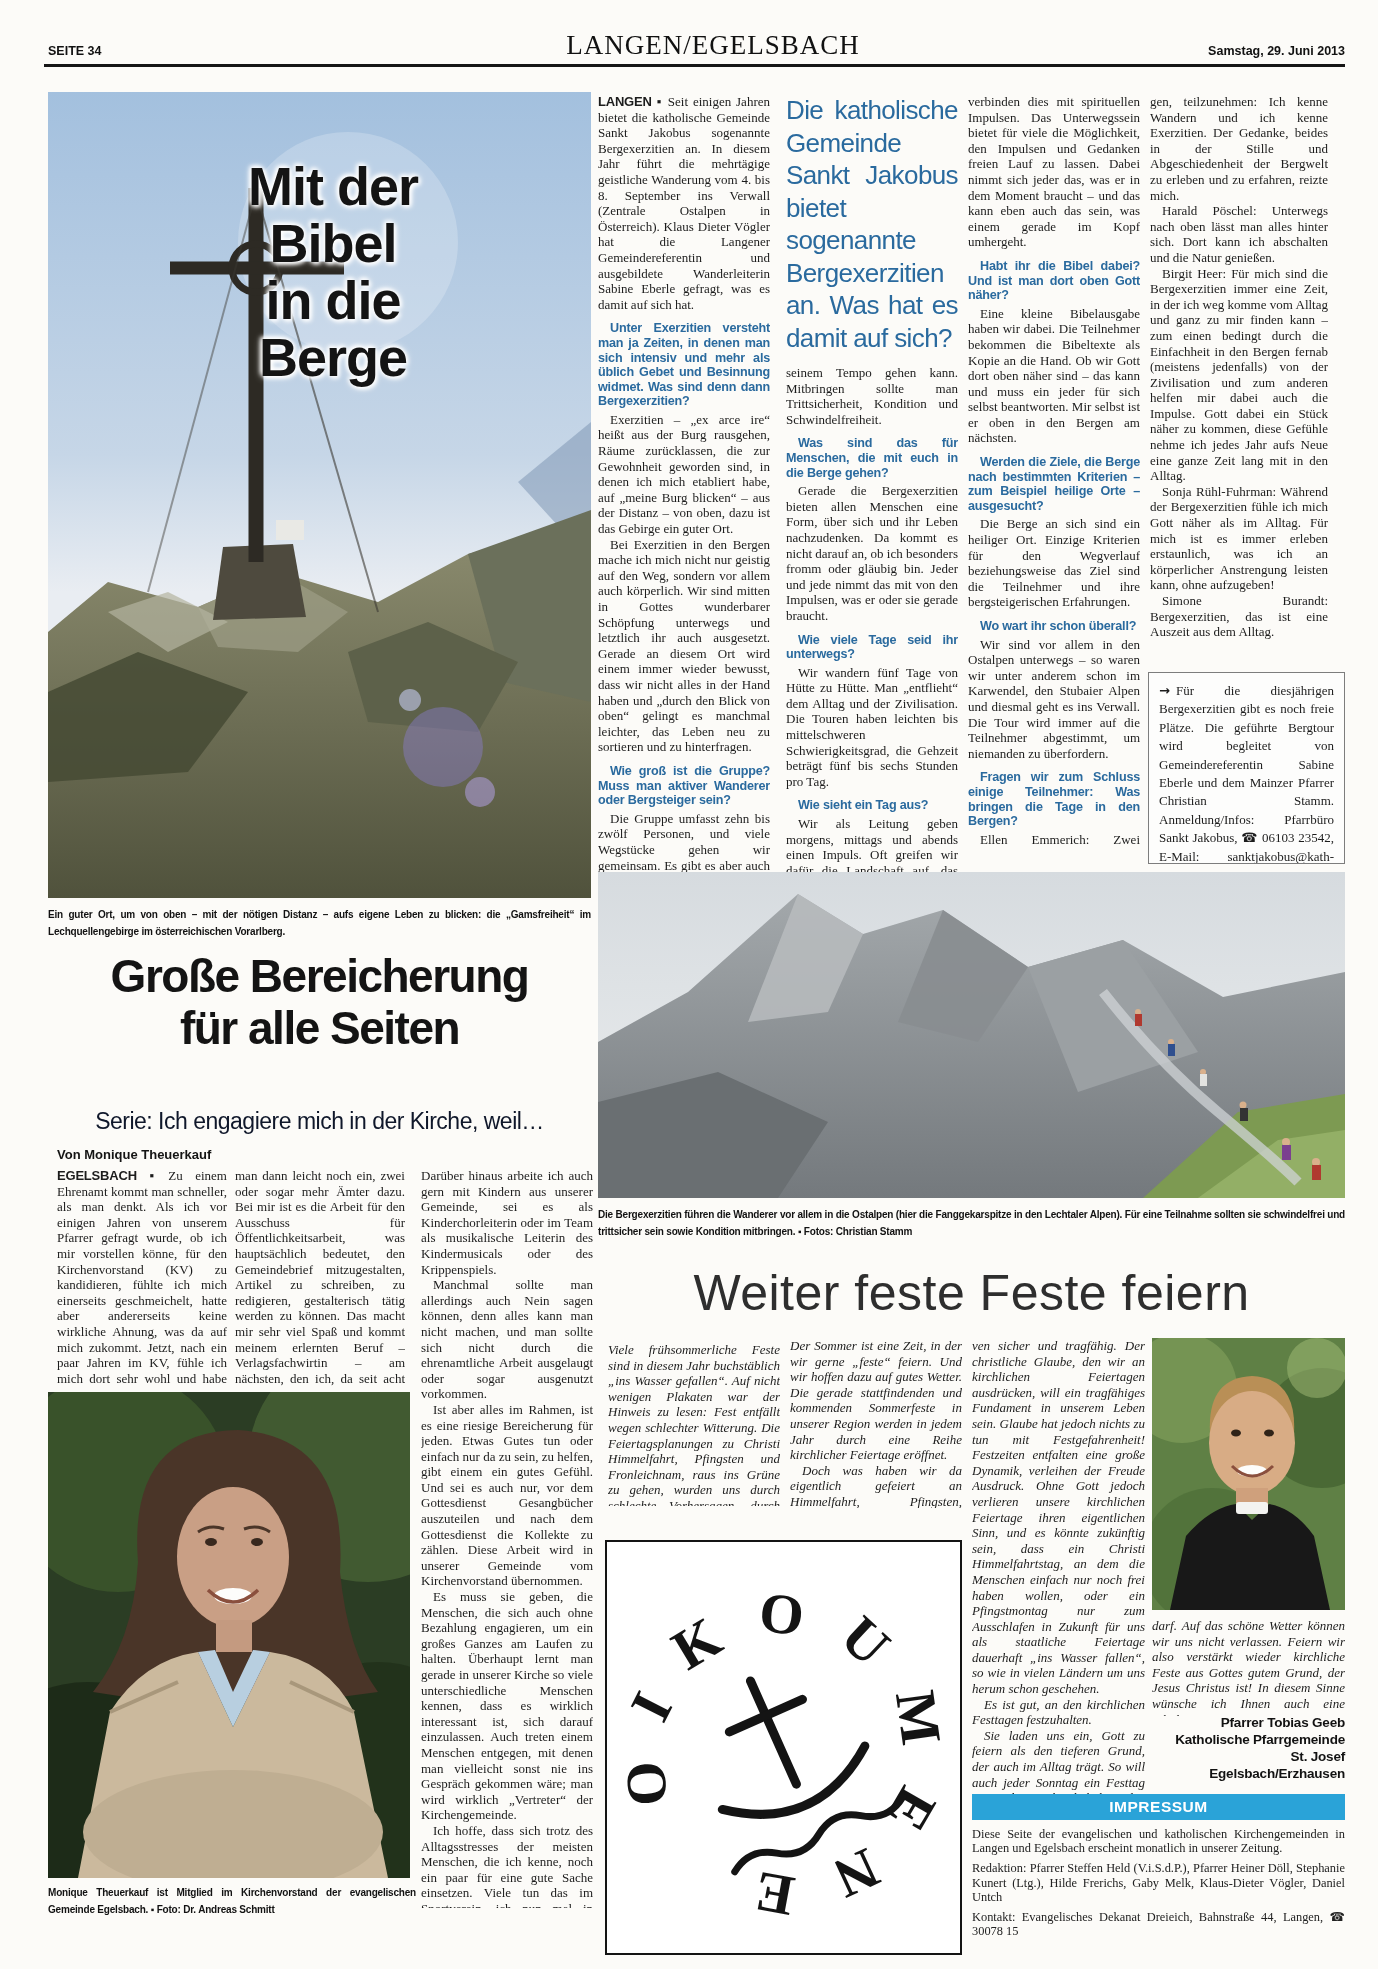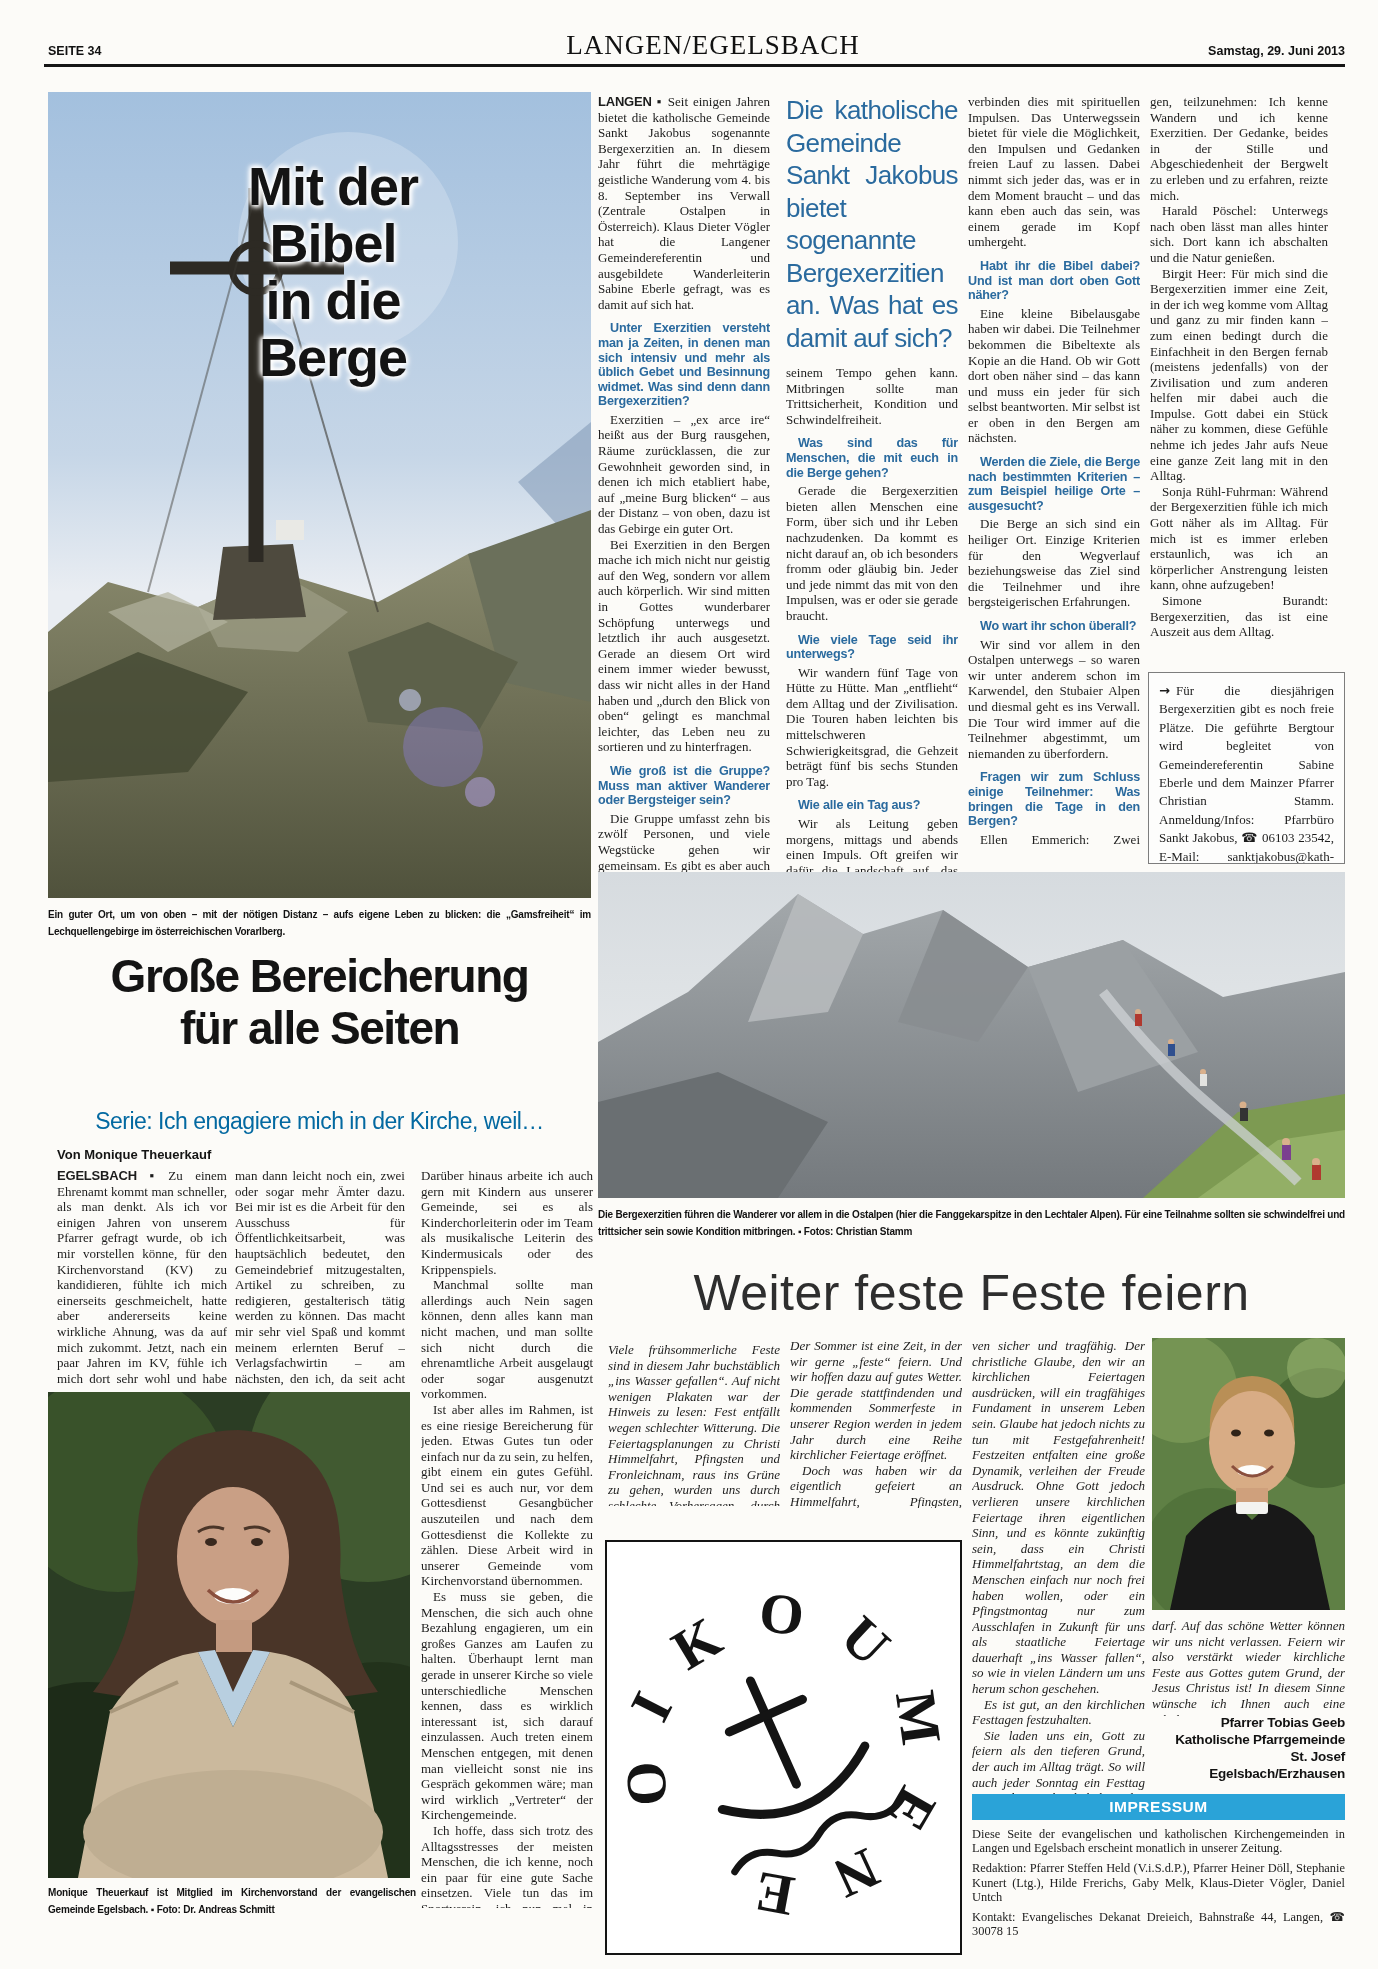--- a/index.html
+++ b/index.html
@@ -31,21 +31,21 @@
   .voice{margin-top:2px;}
 
   .pull-quote{font-family:"Liberation Sans",sans-serif;font-size:26px;line-height:32.5px;
               color:var(--qa-blue);letter-spacing:-0.6px;margin-bottom:11px;}
 
   .caption{font-family:"Liberation Sans",sans-serif;font-weight:bold;font-size:10px;
            line-height:17px;color:#121212;text-align:justify;letter-spacing:-0.2px;}
 
   .big-headline{font-family:"Liberation Sans",sans-serif;font-weight:bold;font-size:46px;
                 line-height:52px;color:#141414;letter-spacing:-1.5px;}
-  .serie-subhead{font-family:"Liberation Sans",sans-serif;font-size:23px;color:#0369a1;letter-spacing:-0.5px;}
+  .serie-subhead{font-family:"Liberation Sans",sans-serif;font-size:23px;color:#0f172a;letter-spacing:-0.5px;}
   .byline{font-family:"Liberation Sans",sans-serif;font-weight:bold;font-size:13px;color:#141414;}
   .thin-headline{font-family:"Liberation Sans",sans-serif;font-weight:normal;font-size:50px;
                  color:#2e2e2e;letter-spacing:0.5px;}
 
   .overlay-title{font-family:"Liberation Sans",sans-serif;font-weight:bold;font-size:54px;line-height:57px;
                  color:#141414;text-align:center;letter-spacing:-1px;
                  text-shadow:0 0 5px #fff,0 0 9px #fff,2px 2px 4px rgba(255,255,255,.95),-2px -2px 4px rgba(255,255,255,.9);}
 
   .photo{position:absolute;overflow:hidden;background:#c9c9c9;}
   .photo svg{display:block;}
@@ -132,21 +132,21 @@
     <p class="a">Die Gruppe umfasst zehn bis zwölf Personen, und viele Wegstücke gehen wir gemeinsam. Es gibt es aber auch Wegabschnitte, die jeder für sich in</p>
   </div>
 
   <div class="abs col" style="left:786px;top:94px;width:172px;height:782px;">
     <div class="pull-quote">Die katholische Gemeinde Sankt Jakobus bietet sogenannte Bergexerzitien an. Was hat es damit auf sich?</div>
     <p class="first">seinem Tempo gehen kann. Mitbringen sollte man Trittsicherheit, Kondition und Schwindelfreiheit.</p>
     <p class="q">Was sind das für Menschen, die mit euch in die Berge gehen?</p>
     <p class="a">Gerade die Bergexerzitien bieten allen Menschen eine Form, über sich und ihr Leben nachzudenken. Da kommt es nicht darauf an, ob ich besonders fromm oder gläubig bin. Jeder und jede nimmt das mit von den Impulsen, was er oder sie gerade braucht.</p>
     <p class="q">Wie viele Tage seid ihr unterwegs?</p>
     <p class="a">Wir wandern fünf Tage von Hütte zu Hütte. Man „entflieht“ dem Alltag und der Zivilisation. Die Touren haben leichten bis mittelschweren Schwierigkeitsgrad, die Gehzeit beträgt fünf bis sechs Stunden pro Tag.</p>
-    <p class="q">Wie alle ein Tag aus?</p>
+    <p class="q">Wie sieht ein Tag aus?</p>
     <p class="a">Wir als Leitung geben morgens, mittags und abends einen Impuls. Oft greifen wir dafür die Landschaft auf, das Gehen an sich, Übergänge, das Wandern am Grat, Auf- und Abstiege und</p>
   </div>
 
   <div class="abs col" style="left:968px;top:94px;width:172px;height:752px;">
     <p class="first">verbinden dies mit spirituellen Impulsen. Das Unterwegssein bietet für viele die Möglichkeit, den Impulsen und Gedanken freien Lauf zu lassen. Dabei nimmt sich jeder das, was er in dem Moment braucht – und das kann eben auch das sein, was einem gerade im Kopf umhergeht.</p>
     <p class="q">Habt ihr die Bibel dabei? Und ist man dort oben Gott näher?</p>
     <p class="a">Eine kleine Bibelausgabe haben wir dabei. Die Teilnehmer bekommen die Bibeltexte als Kopie an die Hand. Ob wir Gott dort oben näher sind – das kann und muss ein jeder für sich selbst beantworten. Mir selbst ist er oben in den Bergen am nächsten.</p>
     <p class="q">Werden die Ziele, die Berge nach bestimmten Kriterien – zum Beispiel heilige Orte – ausgesucht?</p>
     <p class="a">Die Berge an sich sind ein heiliger Ort. Einzige Kriterien für den Wegverlauf beziehungsweise das Ziel sind die Teilnehmer und ihre bergsteigerischen Erfahrungen.</p>
     <p class="q">Wo wart ihr schon überall?</p>

